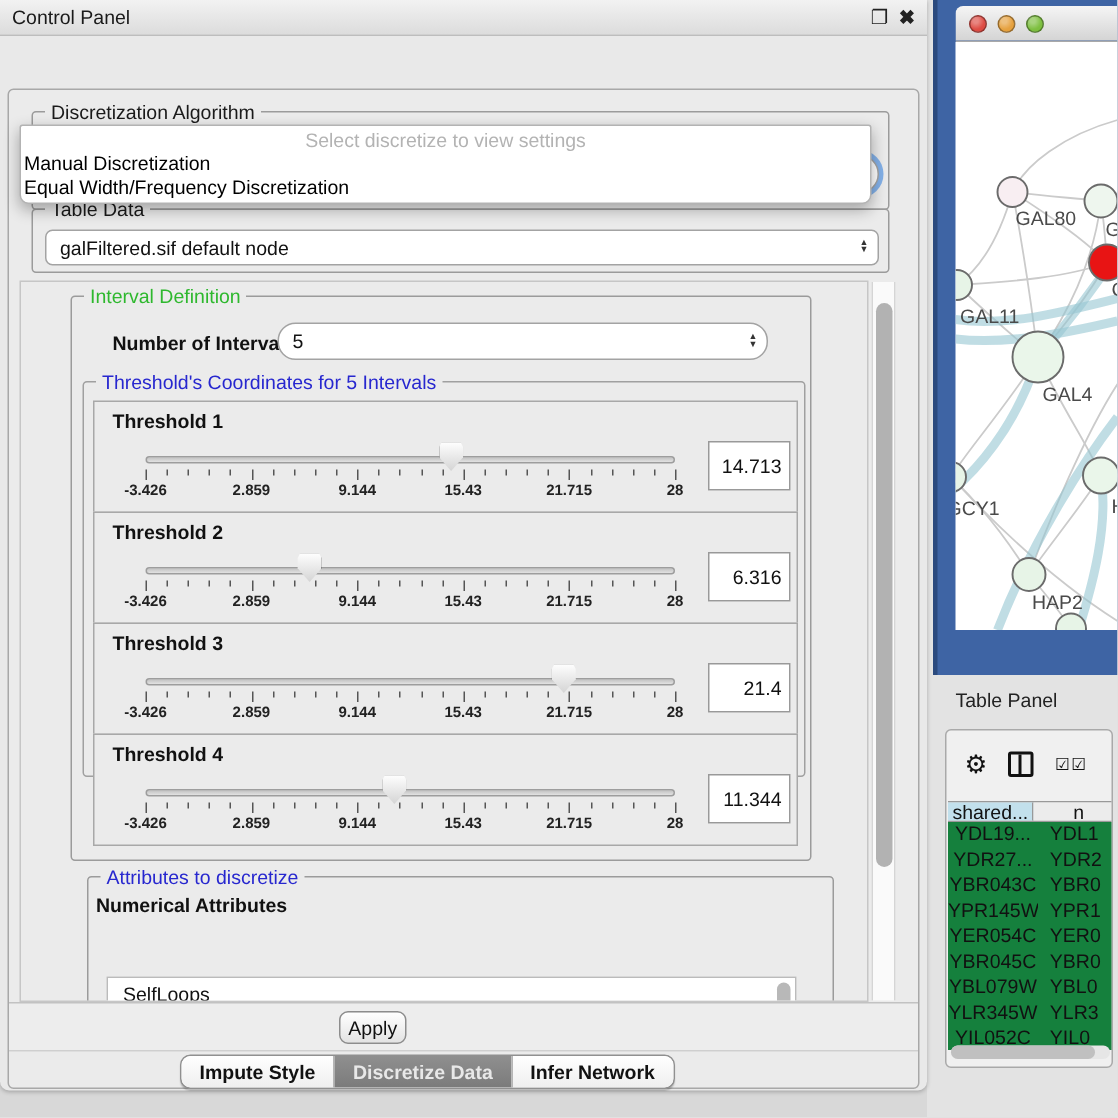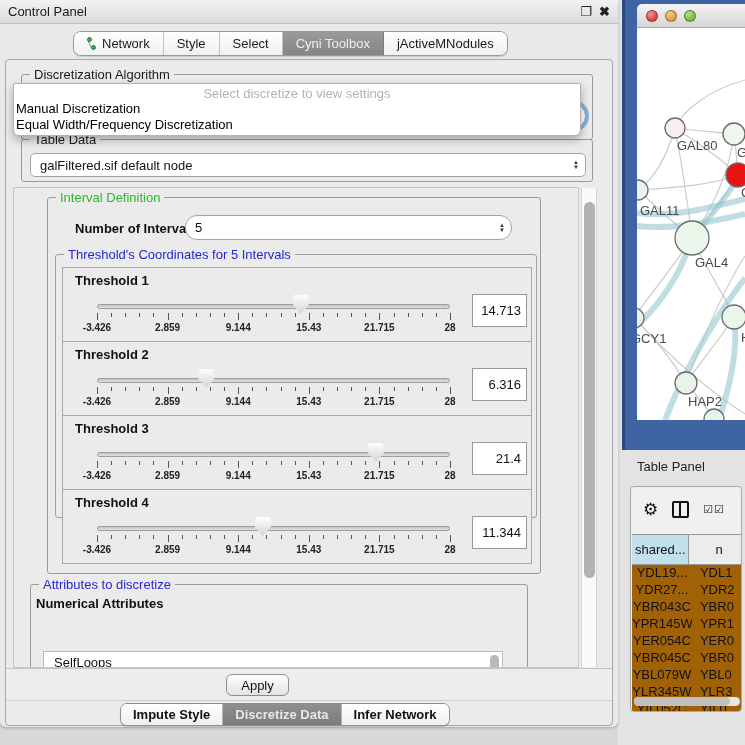--- a/index.html
+++ b/index.html
@@ -79,21 +79,21 @@
 
   
   .attr-sub { position:absolute; left:5px; top:11px; font-weight:bold; font-size:13px; }
   .attr-list { position:absolute; left:12px; top:30px; width:460px; height:80px; background:#fff; border:1px solid #bbb; padding:3px 0 0 10px;margin-top:36px; }
   .attr-item { font-size:13px; line-height:15px; color:#111; }
   .attr-scroll { position:absolute; right:3px; top:3px; width:9px; height:46px; background:#b8b8b8; border-radius:5px; }
 
   
   .footer { position:absolute; left:0; top:608px; width:100%; height:33px; border-top:1px solid #c2c2c2;
     background:#ededed; border-bottom:1px solid #cfcfcf; }
-  .apply-btn { position:absolute; left:220px; top:5px; width:63px; height:22px;
+  .apply-btn { position:absolute; left:220px; top:5px; width:45px; height:22px;
     background:linear-gradient(#ffffff,#e3e3e3); border:1px solid #8d8d8d; border-radius:6px;
     font-size:13px; display:flex; align-items:center; justify-content:center; }
 
   
   .bottom-tabs { position:absolute; left:120px; top:703px; height:23px; display:flex;
     border:1px solid #909090; border-radius:7px; overflow:hidden; background:#fff; box-shadow:0 1px 1px rgba(0,0,0,.2); }
   .b-tab { padding:0 12px; display:flex; align-items:center; font-size:13px; font-weight:bold;
     background:linear-gradient(#ffffff,#efefef); color:#111; border-right:1px solid #b5b5b5; }
   .b-tab:last-child { border-right:none; }
   .b-tab.selected { background:linear-gradient(#8f8f8f,#7b7b7b); color:#e8e8e8; }
@@ -110,26 +110,26 @@
 
   .tp-header { position:absolute; left:637px; top:459px; font-size:13px; color:#222; }
   .tp-box { position:absolute; left:630px; top:486px; width:112px; height:226px;
     background:#f0f0f0; border:1px solid #a9a9a9; border-radius:4px; overflow:hidden; }
   .tp-toolbar { position:absolute; left:0; top:0; width:100%; height:44px; display:flex; align-items:center; gap:14px; padding-left:12px; }
   .gear { font-size:17px; color:#111; }
   .col-icon { width:17px; height:17px; border:2px solid #111; border-radius:2px; position:relative; }
   .col-icon:before { content:""; position:absolute; left:5px; top:0; width:2px; height:13px; background:#111; }
   .checks { font-size:11px; color:#111; letter-spacing:1px; }
   .tp-table { position:absolute; left:1px; top:47px; width:110px; bottom:0; }
-  .thead { display:flex; height:31px; border-top:1px solid #999; border-bottom:1px solid #999; }
+  .thead { display:flex; height:14px; border-top:1px solid #999; border-bottom:1px solid #999; }
   .th { font-size:13px; display:flex; align-items:center; justify-content:center; border-right:1px solid #999; background:#ececec; }
   .th.sel { background:#c2e0ec; }
   .th.c1 { width:74px; }
   .th.c2 { width:60px; justify-content:flex-start; padding-left:26px; }
-  .tbody { background:#a16207; height:152px; overflow:hidden; }
+  .tbody { background:#15803d; height:152px; overflow:hidden; }
   .trow { display:flex; height:17px; }
   .td { font-size:13px; overflow:hidden; white-space:nowrap; }
   .td.c1 { width:74px; text-align:center; }
   .td.c2 { width:60px; padding-left:8px; }
   .hscroll { position:absolute; left:2px; bottom:5px; width:106px; height:9px; background:#e6e6e6; border-radius:5px; }
   .hscroll .thumb-h { position:absolute; left:0; top:0; height:9px; width:96px; background:#c0c0c0; border-radius:5px; }
 </style>
 </head>
 <body>
 
@@ -138,41 +138,20 @@
 <div class="cp-window">
 
   <div class="titlebar">
     <span class="title">Control Panel</span>
     <span class="win-btns">
       <span class="win-btn">❐</span>
       <span class="win-btn" style="font-weight:bold">✖</span>
     </span>
   </div>
 
-  <div class="top-tabs">
-    <div class="top-tab">
-      <span class="net-icon">
-          <i></i>
-          <i></i>
-        </span>
-      <span>Network</span>
-    </div>
-    <div class="top-tab">
-        <span>Style</span>
-      </div>
-    <div class="top-tab">
-        <span>Select</span>
-      </div>
-    <div class="top-tab selected">
-        <span>Cyni Toolbox</span>
-      </div>
-    <div class="top-tab">
-        <span>jActiveMNodules</span>
-      </div>
-  </div>
 
   <div class="content">
 
     <div class="group" style="left:15px; top:14px; width:572px; height:66px;">
       <span class="gtitle plain">Discretization Algorithm</span>
       <div class="combo" style="position:absolute; left:8px; top:28px; width:556px; height:26px; border-radius:13px; box-shadow:0 0 0 3px rgba(96,156,229,.75);">
         <span class="ctext"></span>
         <span class="stepper">
             <span>▲</span>
             <span>▼</span>
@@ -379,21 +358,21 @@
                   <span class="tlab" style="left: 60%;">15.43</span>
                   <span class="tlab" style="left: 80%;">21.715</span>
                   <span class="tlab" style="left: 100%;">28</span>
                 </div>
                 <div class="vbox">11.344</div>
               </div>
             </div>
         </div>
       </div>
 
-      <div class="group" style="left:16px; top:396px; width:498px; height:112px;">
+      <div class="group" style="left:44px; top:396px; width:498px; height:112px;">
         <span class="gtitle blue">Attributes to discretize</span>
         <span class="attr-sub">Numerical Attributes</span>
         <div class="attr-list">
           <div id="attr-items">
               <div class="attr-item">SelfLoops</div>
               <div class="attr-item">BetweennessCentrality</div>
             </div>
           <div class="attr-scroll"></div>
         </div>
       </div>

